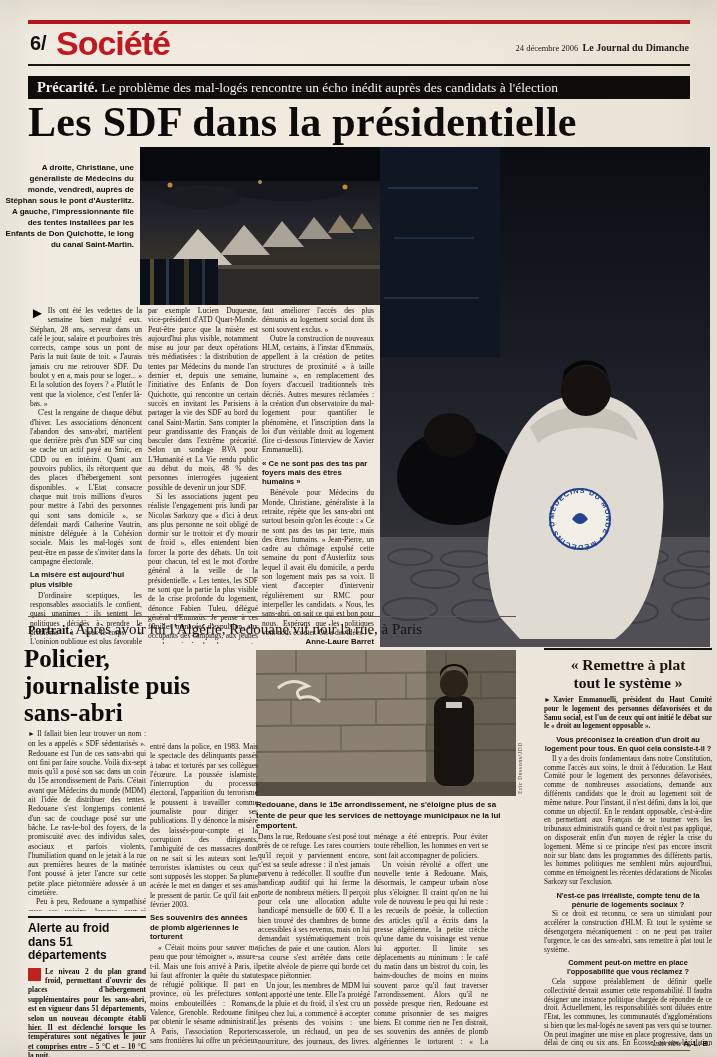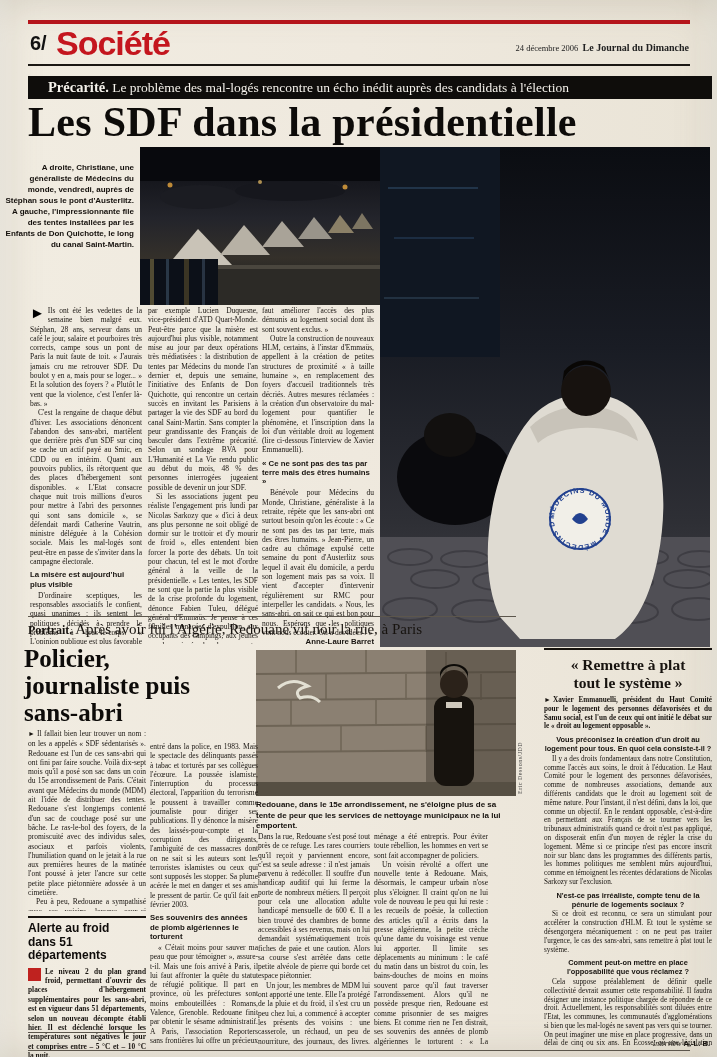--- a/index.html
+++ b/index.html
@@ -9,21 +9,21 @@
         box-shadow:inset 0 0 40px rgba(120,110,90,.25);}
   .abs{position:absolute;}
   
   .rule-red{background:#b5151b;height:4px;}
   .rule-blk{background:#1a1713;height:2px;}
   .pagenum{font-family:"Liberation Sans",sans-serif;font-weight:bold;font-size:20px;color:#111;}
   .section-title{font-family:"Liberation Sans",sans-serif;font-weight:bold;font-size:34px;color:#c4161e;letter-spacing:-1px;}
   .dateline{font-size:8.5px;color:#222;text-align:right;}
   .masthead{font-weight:bold;font-size:10px;}
   
-  .kicker{background:#0f0d0b;color:#f4f1ea;font-size:13.5px;line-height:23px;padding:0 20px;white-space:nowrap;overflow:hidden;}
+  .kicker{background:#0f0d0b;color:#f4f1ea;font-size:13.5px;line-height:23px;padding:0 9px;white-space:nowrap;overflow:hidden;}
   .kicker b{font-size:14.5px;}
   .headline{font-weight:bold;font-size:42px;letter-spacing:.3px;color:#0d0b09;line-height:46px;white-space:nowrap;}
   
   .cap{font-family:"Liberation Sans",sans-serif;font-weight:bold;font-size:8px;line-height:11px;text-align:right;color:#15110d;}
   
   .col{font-size:7.5px;line-height:9.3px;text-align:justify;color:#181410;overflow:hidden;}
   .col p{margin:0;text-indent:8px;}
   .col p.noind{text-indent:0;}
   .sub{font-family:"Liberation Sans",sans-serif;font-weight:bold;font-size:7.8px;line-height:9.2px;margin:4px 0 2px;text-align:left;}
   .lead-arrow{float:left;font-size:15px;line-height:14px;margin:0 3px 0 0;color:#000;}
@@ -163,21 +163,21 @@
     <div class="sub">La misère est aujourd'hui plus visible</div>
     <p>D'ordinaire sceptiques, les responsables associatifs le confient, quasi unanimes : ils sentent les politiques décidés à prendre le problème à bras-le-corps. « L'opinion publique est plus favorable qu'autrefois au sort des plus démunis », résume</p>
   </div>
   <div class="abs col" style="left:148px;top:306px;width:110px;height:338px;">
     <p class="noind">par exemple Lucien Duquesne, vice-président d'ATD Quart-Monde. Peut-être parce que la misère est aujourd'hui plus visible, notamment mise au jour par deux opérations très médiatisées : la distribution de tentes par Médecins du monde l'an dernier et, depuis une semaine, l'initiative des Enfants de Don Quichotte, qui rencontre un certain succès en invitant les Parisiens à partager la vie des SDF au bord du canal Saint-Martin. Sans compter la peur grandissante des Français de basculer dans l'extrême précarité. Selon un sondage BVA pour L'Humanité et La Vie rendu public au début du mois, 48 % des personnes interrogées jugeaient possible de devenir un jour SDF.</p>
     <p>Si les associations jugent peu réaliste l'engagement pris lundi par Nicolas Sarkozy que « d'ici à deux ans plus personne ne soit obligé de dormir sur le trottoir et d'y mourir de froid », elles entendent bien forcer la porte des débats. Un toit pour chacun, tel est le mot d'ordre général à la veille de la présidentielle. « Les tentes, les SDF ne sont que la partie la plus visible de la crise profonde du logement, dénonce Fabien Tuleu, délégué général d'Emmaüs. Je pense à ces familles menacées d'expulsion, aux occupants des campings, aux jeunes couples coincés chez leurs parents. Il</p>
   </div>
   <div class="abs col" style="left:262px;top:306px;width:112px;height:338px;">
     <p class="noind">faut améliorer l'accès des plus démunis au logement social dont ils sont souvent exclus. »</p>
     <p>Outre la construction de nouveaux HLM, certains, à l'instar d'Emmaüs, appellent à la création de petites structures de proximité « à taille humaine », en remplacement des foyers d'accueil traditionnels très décriés. Autres mesures réclamées : la création d'un observatoire du mal-logement pour quantifier le phénomène, et l'inscription dans la loi d'un véritable droit au logement (lire ci-dessous l'interview de Xavier Emmanuelli).</p>
-    <div class="sub">« Ce ne sont pas des tas par terre mais des êtres humains »</div>
+    <div class="sub">« Ce ne sont pas des tas par foyers mais des êtres humains »</div>
     <p>Bénévole pour Médecins du Monde, Christiane, généraliste à la retraite, répète que les sans-abri ont surtout besoin qu'on les écoute : « Ce ne sont pas des tas par terre, mais des êtres humains. » Jean-Pierre, un cadre au chômage expulsé cette semaine du pont d'Austerlitz sous lequel il avait élu domicile, a perdu son logement mais pas sa voix. Il vient d'accepter d'intervenir régulièrement sur RMC pour interpeller les candidats. « Nous, les sans-abri, on sait ce qui est bon pour nous. Espérons que les politiques vont nous écouter. On a des idées ! »</p>
     <div class="byline">
       <div class="b1">Anne-Laure Barret</div>
 
     </div>
   </div>
 
   <div class="abs hair" style="left:28px;top:616px;width:488px;"></div>
   <div class="abs pkick" style="left:28px;top:621px;width:488px;">
     <b>Portrait.</b><span> Après avoir fui l'Algérie, Redouane vit noir la rue, à Paris</span>

